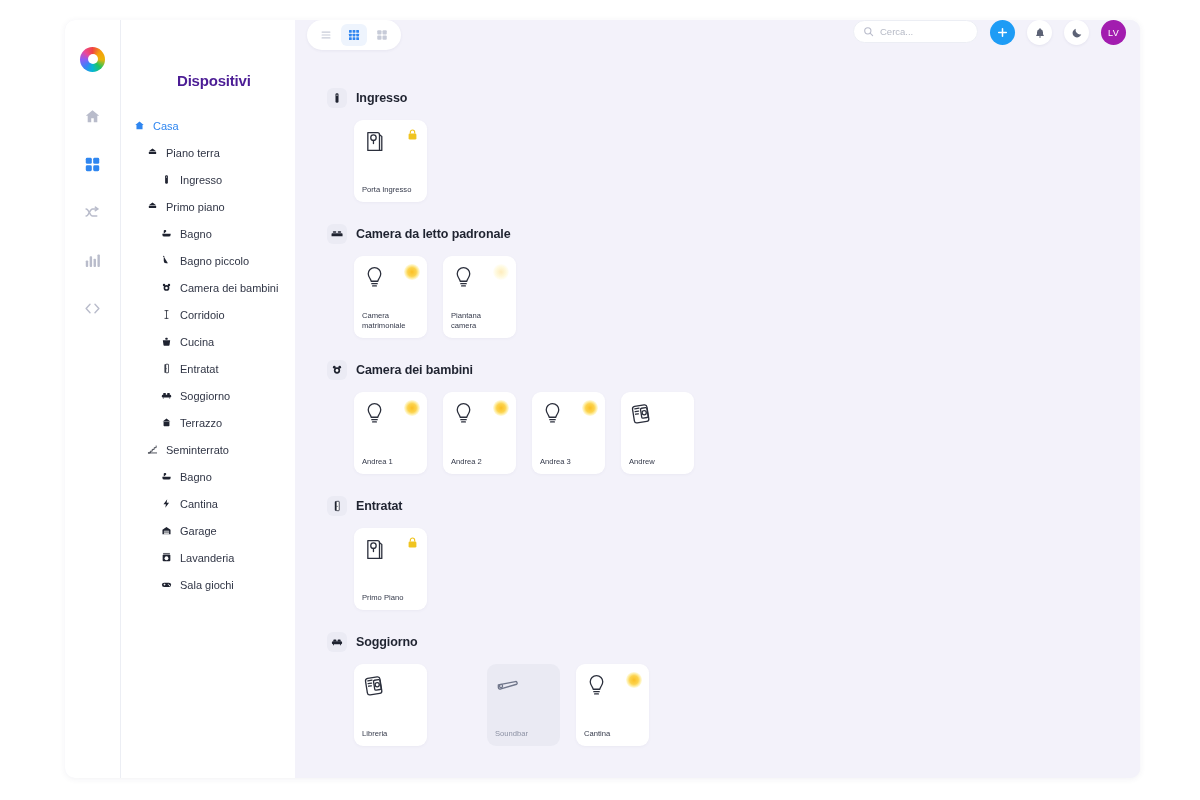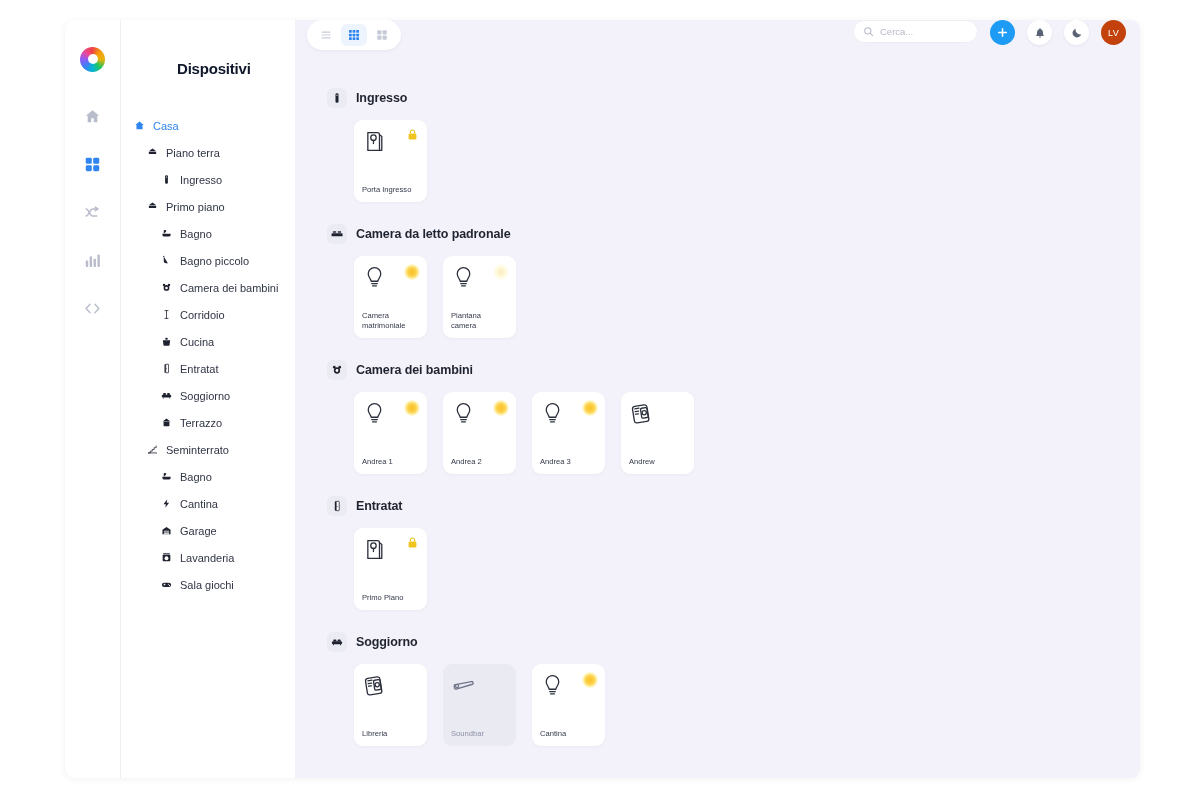--- a/index.html
+++ b/index.html
@@ -62,22 +62,22 @@
   .tree-panel {
     width: 175px;
     flex: 0 0 175px;
     background: #ffffff;
     border-left: 1px solid #eceef4;
     padding-top: 14px;
     overflow-y: auto;
   }
   .tree-header {
     position: absolute;
-    left: 112px; top: 40px;
-    font-size: 15px; font-weight: bold; color: #0f172a;
+    left: 112px; top: 52px;
+    font-size: 15px; font-weight: bold; color: #4c1d95;
     letter-spacing: -0.2px;
     pointer-events: none;
   }
   .tree-list { padding: 78px 6px 20px 6px; }
   .tree-item {
     display: flex; align-items: center; gap: 7px;
     height: 27px;
     font-size: 11px;
     color: #303545;
     border-radius: 6px;
@@ -148,21 +148,21 @@
   .circle-btn {
     width: 25px; height: 25px; border-radius: 50%;
     display: flex; align-items: center; justify-content: center;
     margin-left: 12px;
     cursor: pointer;
     flex: 0 0 auto;
   }
   .circle-btn.primary { background: #1e9cf5; color: #ffffff; }
   .circle-btn.ghost { background: #ffffff; color: #5c6275; box-shadow: 0 1px 3px rgba(70,70,110,0.08); }
   .circle-btn.avatar {
-    background: #c2410c; color: #ffffff;
+    background: #a21caf; color: #ffffff;
     font-size: 9px; font-weight: normal; letter-spacing: 0.3px;
   }
 
   
   .content {
     position: absolute;
     left: 0; right: 0; top: 58px; bottom: 0;
     overflow-y: auto;
     padding: 10px 16px 30px 32px;
   }
@@ -193,21 +193,21 @@
   .device-card {
     width: 73px; height: 82px;
     background: #ffffff;
     border-radius: 9px;
     position: relative;
     padding: 9px 8px 7px 8px;
     display: flex; flex-direction: column;
     cursor: pointer;
     box-shadow: 0 1px 3px rgba(70,70,110,0.05);
   }
-  .device-card.off { background: #eaeaf3; box-shadow: none; }
+  .device-card.off { background: #eaeaf3; box-shadow: none; margin-left: 44px; }
 
   .card-icon {
     color: #2b2f3c;
     line-height: 0;
   }
   .device-card.off .card-icon { color: #70768a; }
 
   .status-badge {
     position: absolute;
     right: 7px; top: 8px;

